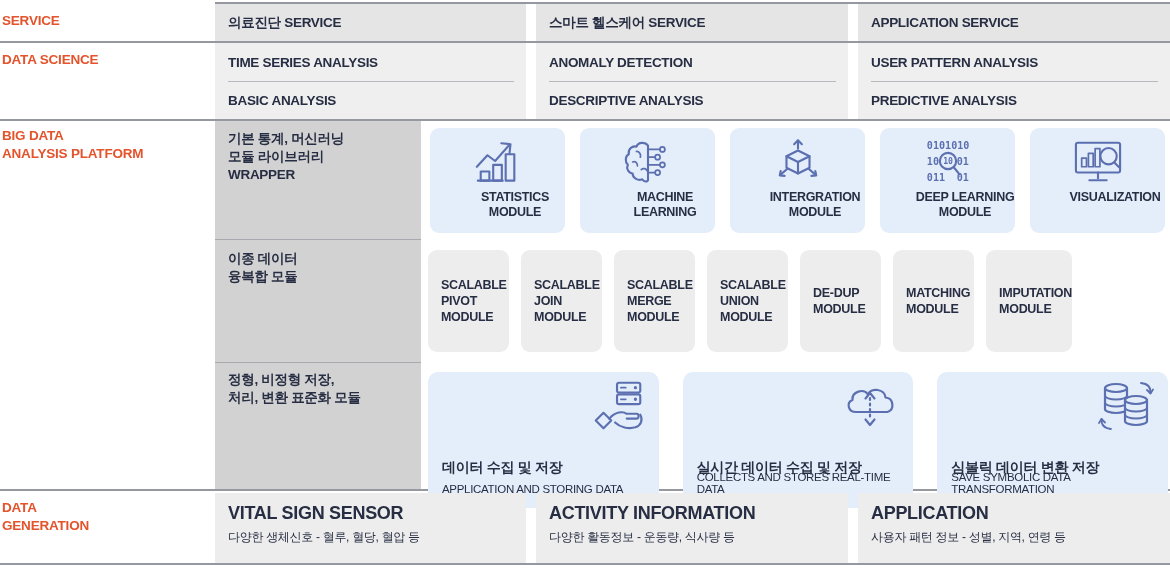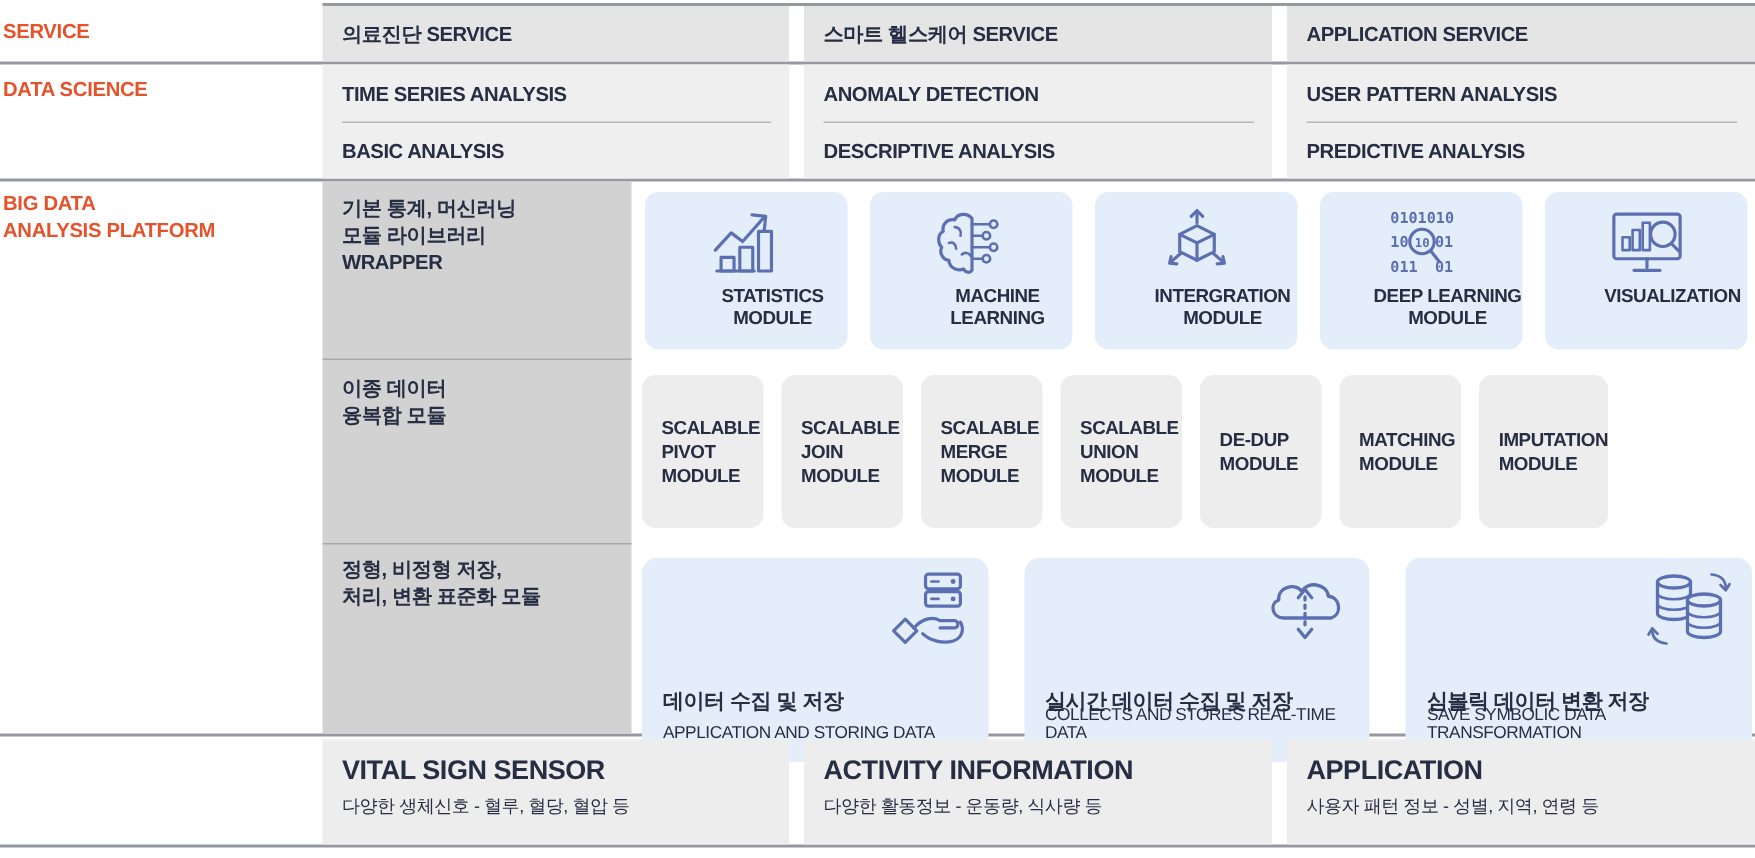--- a/index.html
+++ b/index.html
@@ -58,20 +58,22 @@
   <div class="sep sep-top" style="top:2px"></div>
   <div class="sep" style="top:41px"></div>
   <div class="sep" style="top:119px"></div>
   <div class="sep" style="top:489px"></div>
   <div class="sep" style="top:563px"></div>
 
   <div class="rowlabel" style="top:12px">SERVICE</div>
   <div class="rowlabel" style="top:51px">DATA SCIENCE</div>
   <div class="rowlabel pre" style="top:127px">BIG DATA
 ANALYSIS PLATFORM</div>
+  <div class="rowlabel pre" style="top:499px">DATA
+GENERATION</div>
 
   <div class="cell r1 c1">
     <span class="cell-title">의료진단 SERVICE</span>
   </div>
   <div class="cell r1 c2">
     <span class="cell-title">스마트 헬스케어 SERVICE</span>
   </div>
   <div class="cell r1 c3">
     <span class="cell-title">APPLICATION SERVICE</span>
   </div>

